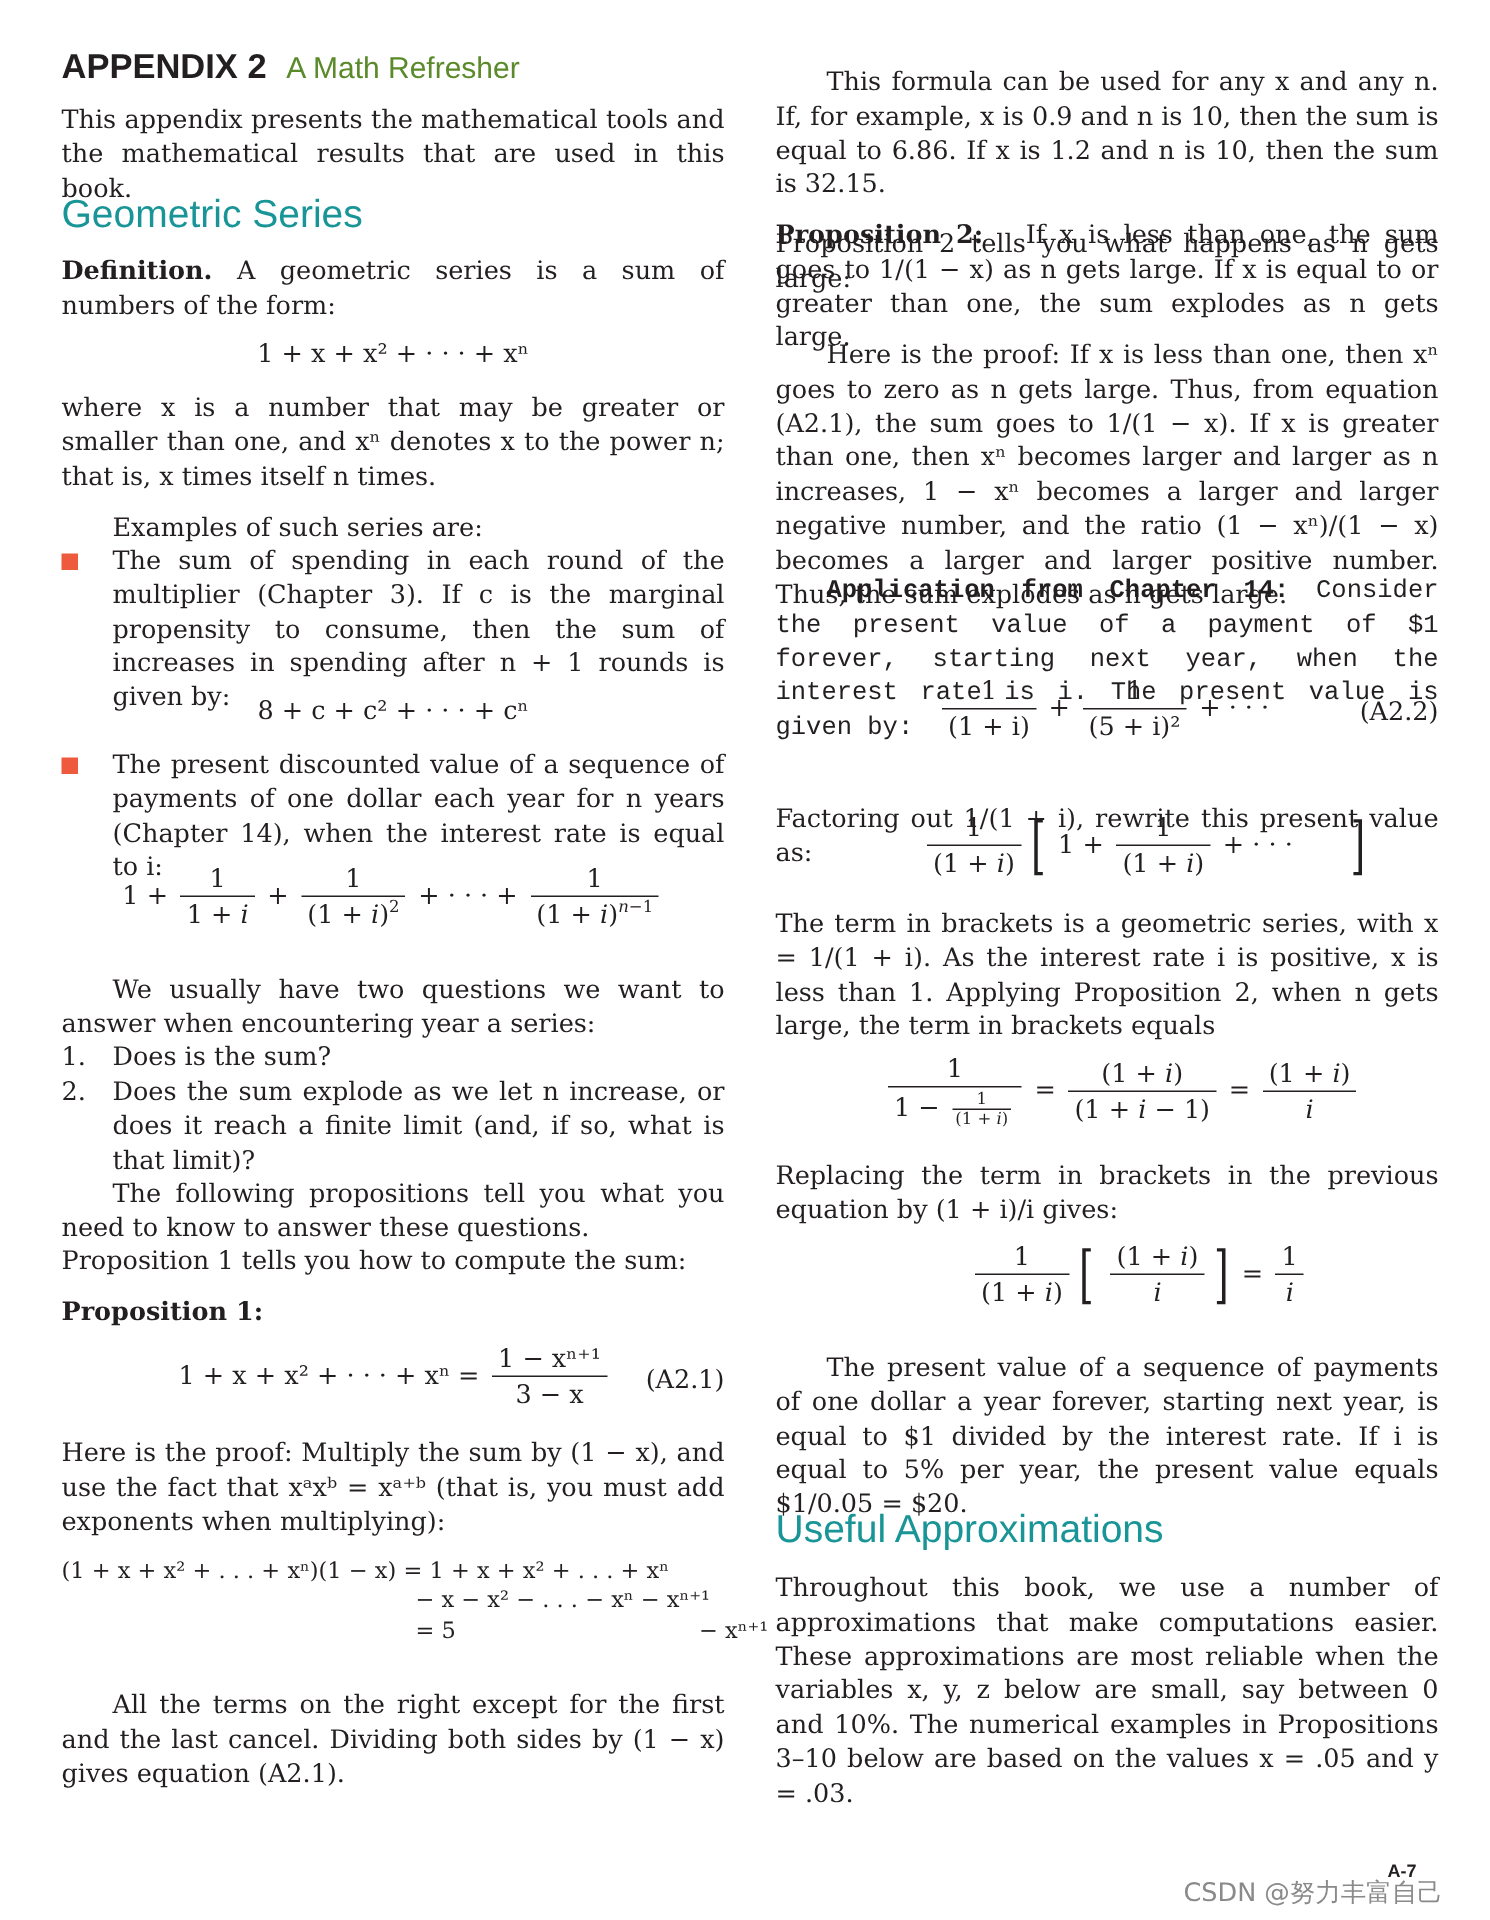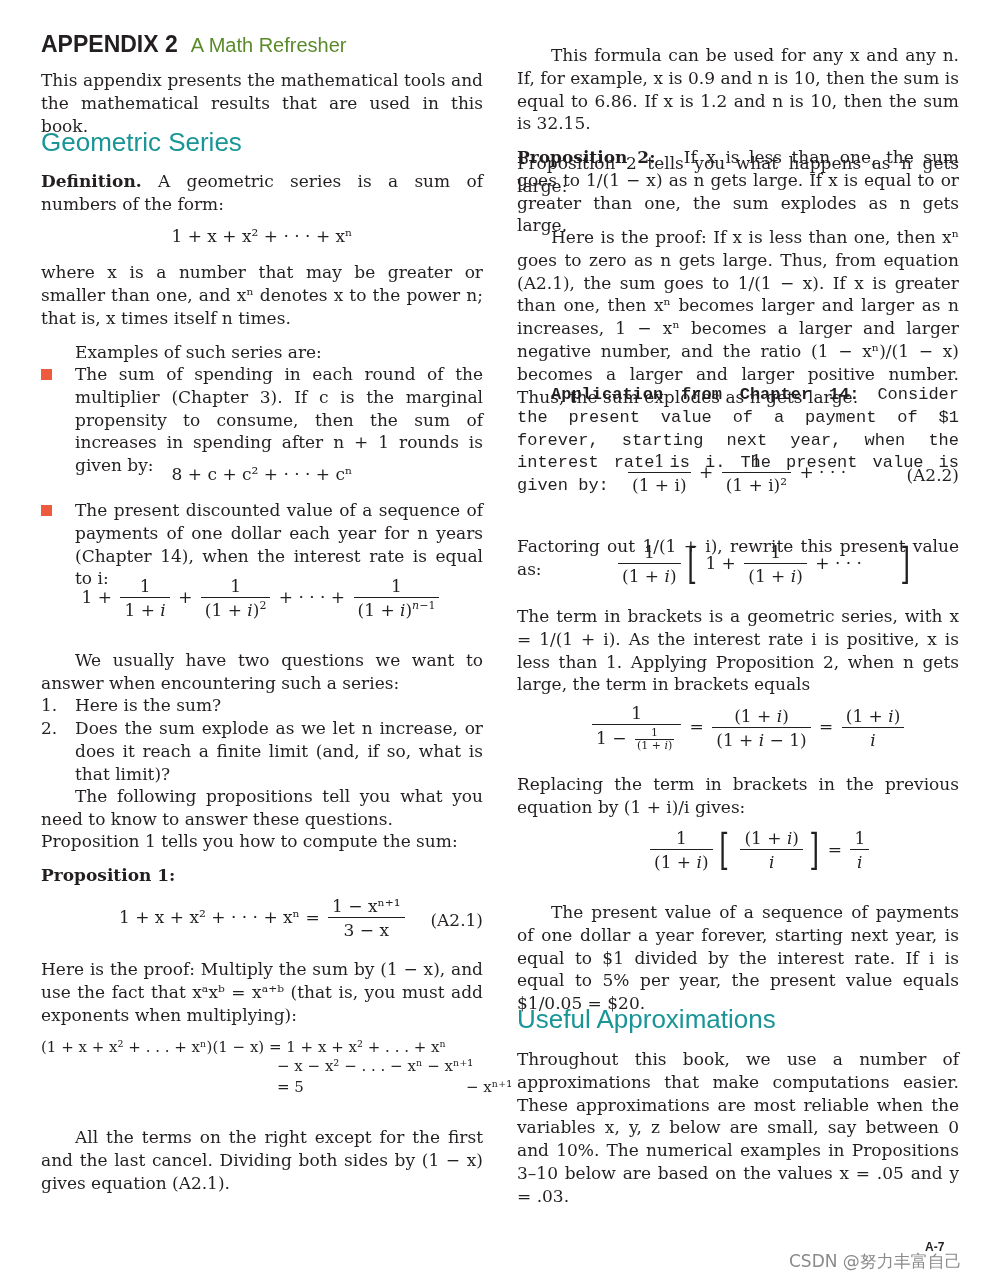--- a/index.html
+++ b/index.html
@@ -71,25 +71,25 @@
   </div>
   <div class="eq" style="top:576px;">
     <span>1 +</span>
     <span class="frac"><span class="num">1</span><span class="den">1 + <i>i</i></span></span>
     <span>+</span>
     <span class="frac"><span class="num">1</span><span class="den">(1 + <i>i</i>)<sup>2</sup></span></span>
     <span>+ · · · +</span>
     <span class="frac"><span class="num">1</span><span class="den">(1 + <i>i</i>)<sup><i>n</i>−1</sup></span></span>
   </div>
 
-  <p class="abs indent" style="top:637px;">We usually have two questions we want to answer when encountering such a series:</p>
+  <p class="abs indent" style="top:637px;">We usually have two questions we want to answer when encountering year a series:</p>
 
   <div class="num-list-item" style="top:694px; height:23px;">
     <span class="n p">1.</span>
-    <span class="t p">Here is the sum?</span>
+    <span class="t p">Does is the sum?</span>
   </div>
   <div class="num-list-item" style="top:717px; height:46px;">
     <span class="n p">2.</span>
     <span class="t p">Does the sum explode as we let n increase, or does it reach a finite limit (and, if so, what is that limit)?</span>
   </div>
 
   <p class="abs indent" style="top:773px;">The following propositions tell you what you need to know to answer these questions.</p>
   <p class="abs" style="top:830px;">Proposition 1 tells you how to compute the sum:</p>
   <p class="abs" style="top:864px;"><b>Proposition 1:</b></p>
 
@@ -114,21 +114,21 @@
 
   <p class="abs" style="top:146px;"><b>Proposition 2:</b>&nbsp;&nbsp; <span>If x is less than one, the sum goes to 1/(1 − x) as n gets large. If x is equal to or greater than one, the sum explodes as n gets large.</span></p>
 
   <p class="abs indent" style="top:214px;">Here is the proof: If x is less than one, then xⁿ goes to zero as n gets large. Thus, from equation (A2.1), the sum goes to 1/(1 − x). If x is greater than one, then xⁿ becomes larger and larger as n increases, 1 − xⁿ becomes a larger and larger negative number, and the ratio (1 − xⁿ)/(1 − x) becomes a larger and larger positive number. Thus, the sum explodes as n gets large.</p>
 
   <p class="abs indent" style="top:372px;font-family:Liberation Mono, monospace;"><b>Application from Chapter 14:</b><span> Consider the present value of a payment of $1 forever, starting next year, when the interest rate is i. The present value is given by:</span></p>
 
   <div class="eq" style="top:451px; text-align:left; left:108px;">
     <span class="frac"><span class="num">1</span><span class="den">(1 + i)</span></span>
     <span>+</span>
-    <span class="frac"><span class="num">1</span><span class="den">(1 + i)²</span></span>
+    <span class="frac"><span class="num">1</span><span class="den">(5 + i)²</span></span>
     <span>+ · · ·</span>
   </div>
   <span class="eqnum" style="top:465px;">(A2.2)</span>
 
   <p class="abs" style="top:535px;">Factoring out 1/(1 + i), rewrite this present value as:</p>
 
   <div class="eq" style="top:542px; text-align:left; left:98px;">
     <span class="frac"><span class="num">1</span><span class="den">(1 + <i>i</i>)</span></span><span class="bracket">[</span>
     <span>1 +</span>
     <span class="frac"><span class="num">1</span><span class="den">(1 + <i>i</i>)</span></span>

